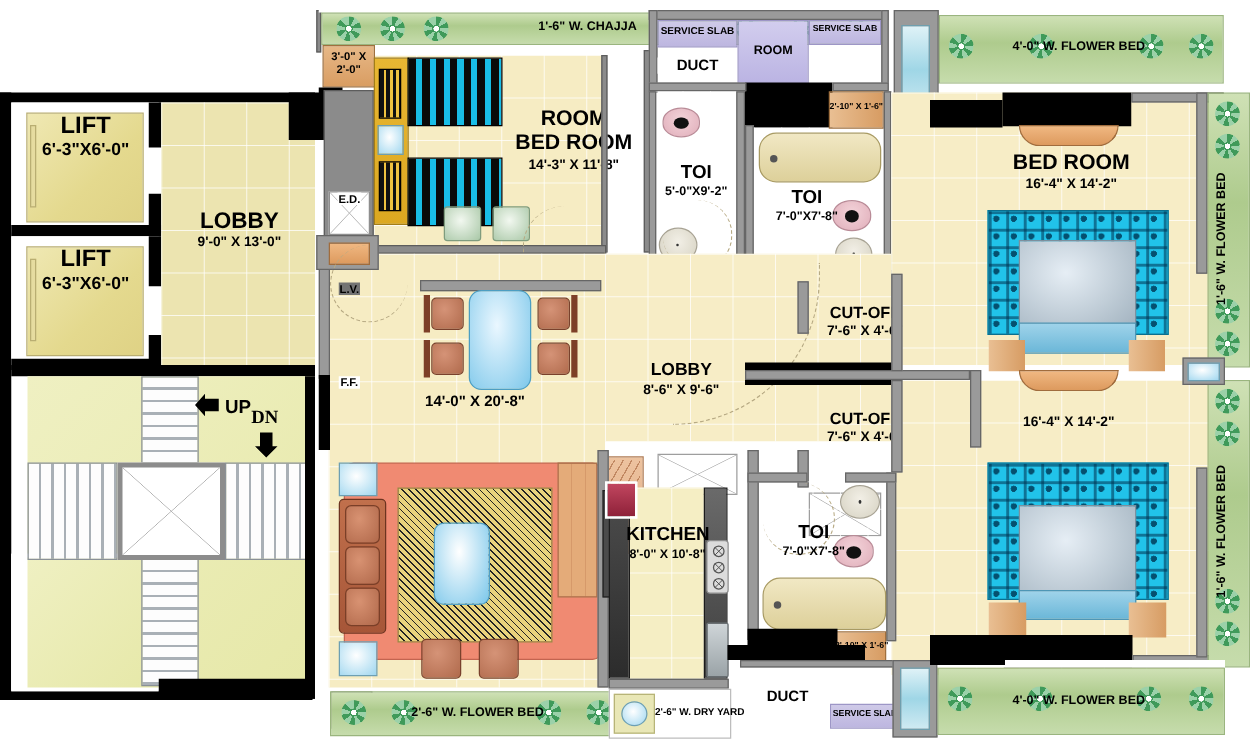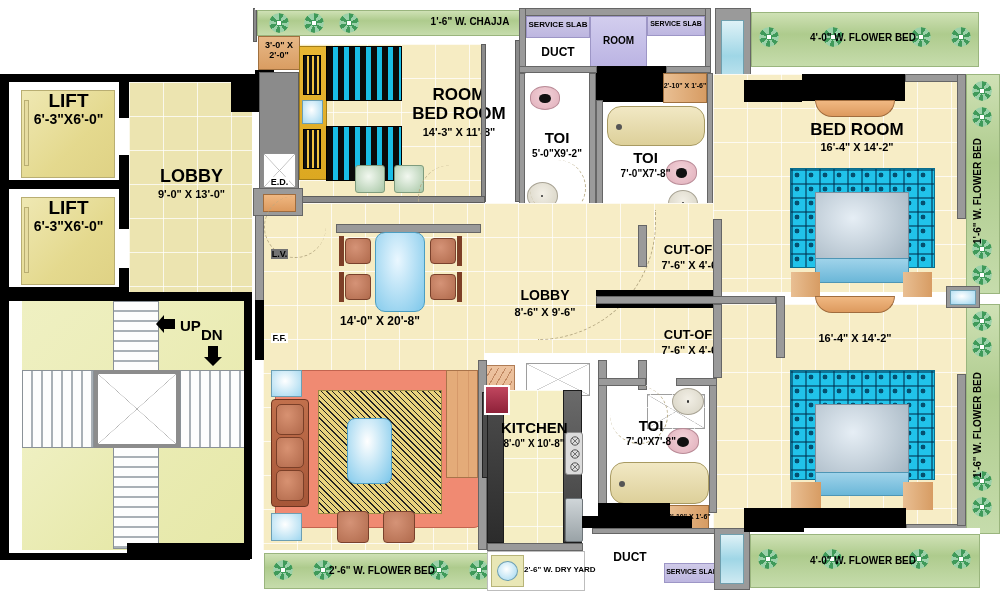--- a/index.html
+++ b/index.html
@@ -108,21 +108,21 @@
   .treads-h{background:repeating-linear-gradient(180deg,#fdfdfd 0 8px,#a9b0b6 8px 10px);border:1px solid #8a9197;}
   .treads-v{background:repeating-linear-gradient(90deg,#fdfdfd 0 8px,#a9b0b6 8px 10px);border:1px solid #8a9197;}
   .landing{background:#fff;border:4px solid #8c8c8c;position:relative;}
   .landing:before,.landing:after{content:"";position:absolute;left:0;top:0;width:100%;height:100%;}
   .landing:before{background:linear-gradient(to top right,transparent calc(50% - .5px),#b0b0b0 50%,transparent calc(50% + .5px));}
   .landing:after{background:linear-gradient(to bottom right,transparent calc(50% - .5px),#b0b0b0 50%,transparent calc(50% + .5px));}
 
   .arrow-txt{position:absolute;font-weight:bold;font-size:15px;color:#000;}
   .vert{writing-mode:vertical-rl;transform:rotate(180deg);}
 
-  .smallbox{background:#fff;border:1px solid #8e8e8e;display:flex;align-items:flex-end;justify-content:center;
+  .smallbox{background:#fff;border:1px solid #8e8e8e;display:flex;align-items:flex-start;justify-content:center;
             font-size:9px;font-weight:bold;color:#000;position:relative;}
 </style>
 </head>
 <body>
 
 <div id="plan">
 
   <div class="abs wall" style="left:0;top:74px;width:252px;height:8px;"></div>
   <div class="abs wall" style="left:0;top:74px;width:9px;height:486px;"></div>
   <div class="abs wall" style="left:0;top:552px;width:250px;height:8px;"></div>
@@ -167,21 +167,21 @@
   <div class="abs treads-h" style="left:113px;top:301px;width:46px;height:70px;"></div>
   <div class="abs treads-h" style="left:113px;top:447px;width:46px;height:102px;"></div>
   <div class="abs landing" style="left:94px;top:370px;width:86px;height:78px;"></div>
 
   <div class="abs" style="left:155px;top:313px;width:22px;height:22px;">
     <svg width="22" height="22" viewBox="0 0 22 22">
         <path d="M20 6 L9 6 L9 2 L1 11 L9 20 L9 16 L20 16 Z" fill="#000"></path>
       </svg>
   </div>
   <div class="arrow-txt" style="left:180px;top:317px;">UP</div>
-  <div class="arrow-txt" style="left:201px;top:326px;">DN</div>
+  <div class="arrow-txt" style="left:201px;top:326px;font-family:Liberation Serif, serif;">DN</div>
   <div class="abs" style="left:202px;top:345px;width:22px;height:22px;">
     <svg width="22" height="22" viewBox="0 0 22 22">
         <path d="M6 1 L6 12 L2 12 L11 21 L20 12 L16 12 L16 1 Z" fill="#000"></path>
       </svg>
   </div>
 
   <div class="abs wall" style="left:244px;top:301px;width:8px;height:258px;"></div>
   <div class="abs wall" style="left:127px;top:543px;width:125px;height:16px;"></div>
 
   <div class="abs wall-g" style="left:253px;top:8px;width:4px;height:34px;"></div>

